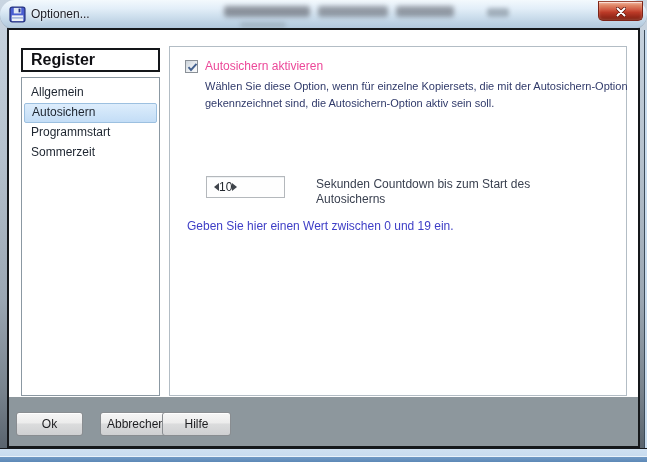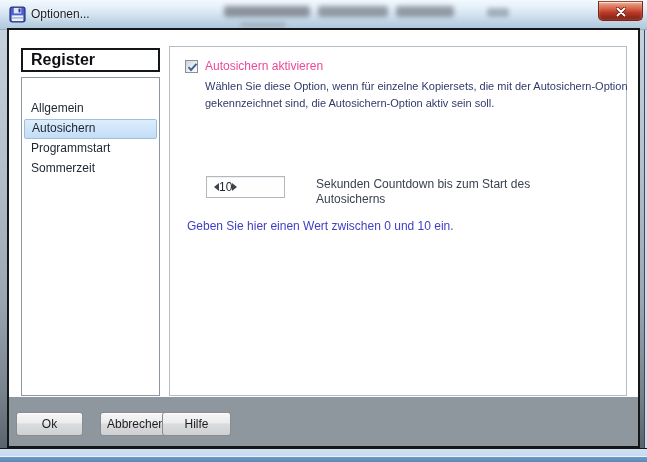--- a/index.html
+++ b/index.html
@@ -8,20 +8,21 @@
     position:relative;width:647px;height:462px;overflow:hidden;
     font-family:"Liberation Sans",sans-serif;
     background:linear-gradient(180deg,#c9d5e1 0%,#b4c0cc 35%,#9aa6b2 65%,#77828c 85%,#525c66 100%);
     outline:1px solid #5b6876;
   }
   
   .titlebar{
     position:absolute;left:0;top:0;width:647px;height:30px;
     background:linear-gradient(180deg,#f3f9fd 0%,#e2eef8 30%,#cfe0ee 55%,#bcd1e3 80%,#b0c7dc 100%);
     border-bottom:1px solid #98aabb;
+    border-radius:15px;
   }
   .app-icon{position:absolute;left:9px;top:6px;width:17px;height:17px;}
   .title-text{
     position:absolute;left:31px;top:7px;font-size:12px;color:#1c1c24;
     text-shadow:0 0 6px rgba(255,255,255,.95), 0 0 2px rgba(255,255,255,.9);
   }
   .smudge{position:absolute;border-radius:3px;}
   .smudge.s1{left:224px;top:6px;width:86px;height:11px;background:rgba(72,74,84,.55);filter:blur(2.5px);}
   .smudge.s2{left:318px;top:6px;width:70px;height:11px;background:rgba(72,74,84,.5);filter:blur(2.5px);}
   .smudge.s3{left:396px;top:6px;width:58px;height:11px;background:rgba(72,74,84,.5);filter:blur(2.5px);}
@@ -47,21 +48,21 @@
   }
   .right-edge{position:absolute;right:0;top:30px;bottom:14px;width:3px;background:#c9dcee;border-left:1px solid #3d4b59;}
   
   .register-header{
     position:absolute;left:12px;top:18px;width:139px;height:24px;
     border:2px solid #14171a;background:#fff;
     font-size:16px;font-weight:bold;color:#101014;line-height:20px;padding-left:8px;
   }
   .register-list{
     position:absolute;left:12px;top:47px;width:139px;height:319px;
-    border:1px solid #8b98a2;background:#fff;padding-top:21px;
+    border:1px solid #8b98a2;background:#fff;padding-top:5px;
   }
   .list-item{
     height:20px;line-height:19px;font-size:12px;color:#1d2530;
     padding-left:7px;margin:0 2px;cursor:pointer;
   }
   .list-item.selected{
     background:linear-gradient(180deg,#ddedfc 0%,#c3ddf6 100%);
     border:1px solid #9cc0e0;border-radius:2px;line-height:17px;
   }
   
@@ -161,21 +162,21 @@
 
       <div class="para p1">Wählen Sie diese Option, wenn für einzelne Kopiersets, die mit der Autosichern-Option gekennzeichnet sind, die Autosichern-Option aktiv sein soll.</div>
 
       <div class="spinner">
         <span class="arrow left"></span>
         <span class="spin-value">10</span>
         <span class="arrow right"></span>
       </div>
       <div class="spin-label">Sekunden Countdown bis zum Start des Autosicherns</div>
 
-      <div class="note">Geben Sie hier einen Wert zwischen 0 und 10 ein.</div>
+      <div class="note">Geben Sie hier einen Wert zwischen 0 und 19 ein.</div>
     </div>
 
     <div class="footer">
       <button class="btn ok">Ok</button>
       <button class="btn cancel">Abbrechen</button>
       <button class="btn help">Hilfe</button>
     </div>
 
   </div>
 

